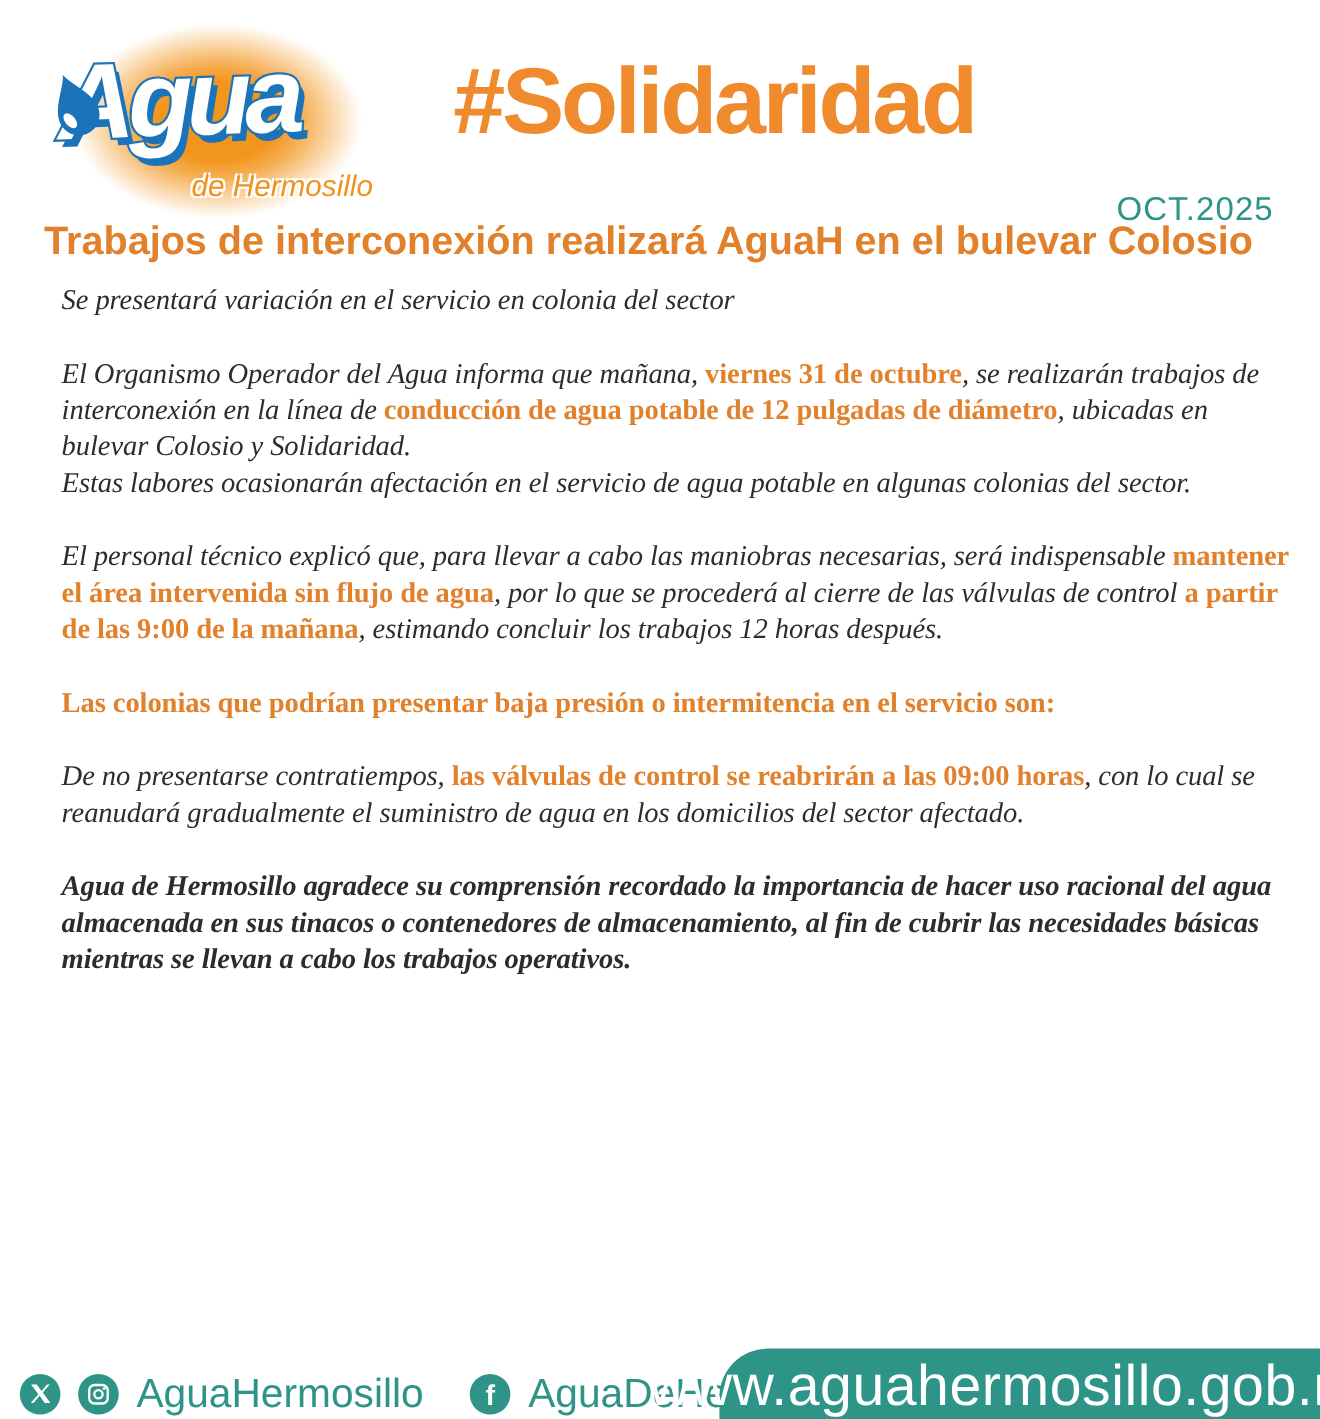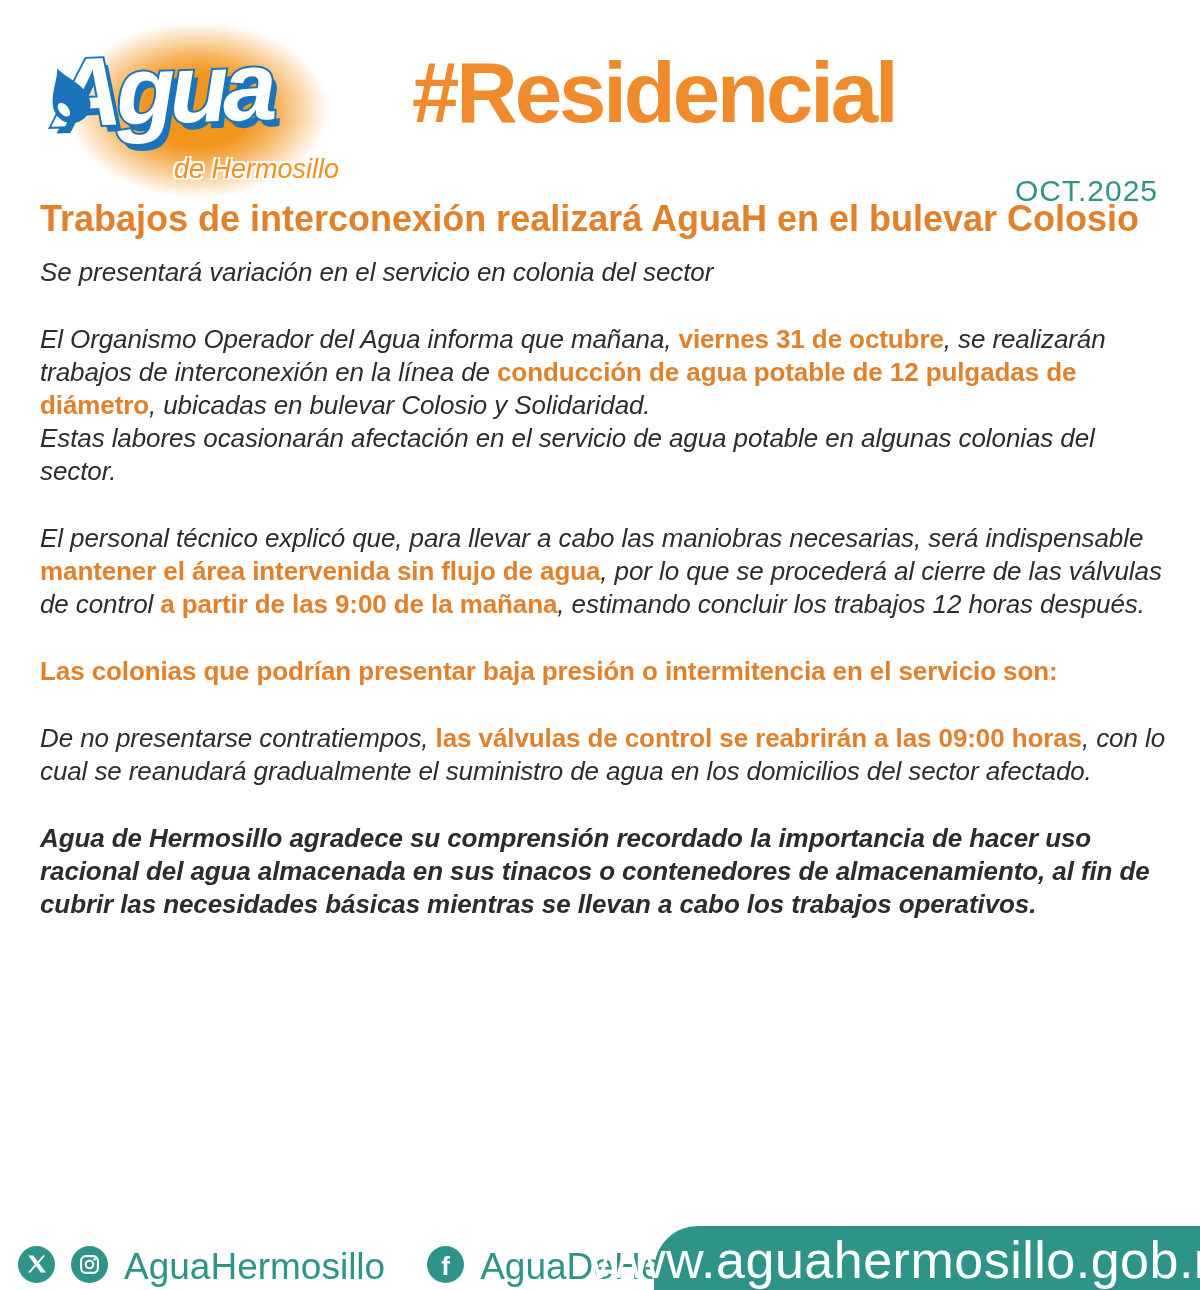--- a/index.html
+++ b/index.html
@@ -64,28 +64,28 @@
   }
 
   
   .article {
     position:absolute; left:40px; top:256px; width:1132px;
     font-size:26px; font-style:italic; font-weight:400;
     color:var(--body-text);
     line-height:33px;
     letter-spacing:-0.1px;
   }
-  .para { margin:0 0 34px 0; }
+  .para { margin:0 0 34px 16px;font-family:Liberation Serif, serif; }
   .para .hl { color:var(--orange-text); font-weight:700; font-style:normal; }
   .para .b  { font-weight:700; }
 
   
   .social-row {
     position:absolute; left:18px; top:1246px;
-    display:flex; align-items:flex-start; gap:16px;
+    display:flex; align-items:center; gap:16px;
     color:var(--teal); font-size:37px;
   }
   .icon-circle {
     width:37px; height:37px; border-radius:50%;
     background:var(--teal);
     display:flex; align-items:center; justify-content:center;
     flex:0 0 auto;
   }
   .icon-circle .fb-f {
     color:#fff; font-weight:700; font-size:26px; line-height:1;
@@ -110,21 +110,21 @@
   <div class="logo">
     <div class="logo-glow"></div>
     <div class="logo-word">Agua</div>
     <svg class="logo-drop" width="56" height="62" viewBox="0 0 60 66">
       <path d="M30 2 C26 14 10 28 10 44 a20 20 0 0 0 40 0 C50 28 34 14 30 2 Z" fill="#1B74BA"></path>
       <ellipse cx="20" cy="46" rx="5" ry="8.5" fill="#ffffff" transform="rotate(-18 20 46)"></ellipse>
     </svg>
     <div class="logo-sub">de Hermosillo</div>
   </div>
 
-  <div class="hashtag">#Residencial</div>
+  <div class="hashtag">#Solidaridad</div>
 
   <div class="date-label">OCT.2025</div>
 
   <h1 class="headline">Trabajos de interconexión realizará AguaH en el bulevar Colosio</h1>
 
   <main class="article">
     <p class="para"><span>Se presentará variación en el servicio en colonia del sector</span></p>
     <p class="para"><span>El Organismo Operador del Agua informa que mañana, </span><span class="hl">viernes 31 de octubre</span><span>, se realizarán trabajos de interconexión en la línea de </span><span class="hl">conducción de agua potable de 12 pulgadas de diámetro</span><span>, ubicadas en bulevar Colosio y Solidaridad.</span><br><span>Estas labores ocasionarán afectación en el servicio de agua potable en algunas colonias del sector.</span></p>
     <p class="para"><span>El personal técnico explicó que, para llevar a cabo las maniobras necesarias, será indispensable </span><span class="hl">mantener el área intervenida sin flujo de agua</span><span>, por lo que se procederá al cierre de las válvulas de control </span><span class="hl">a partir de las 9:00 de la mañana</span><span>, estimando concluir los trabajos 12 horas después.</span></p>
     <p class="para"><span class="hl">Las colonias que podrían presentar baja presión o intermitencia en el servicio son:</span><br></p>

